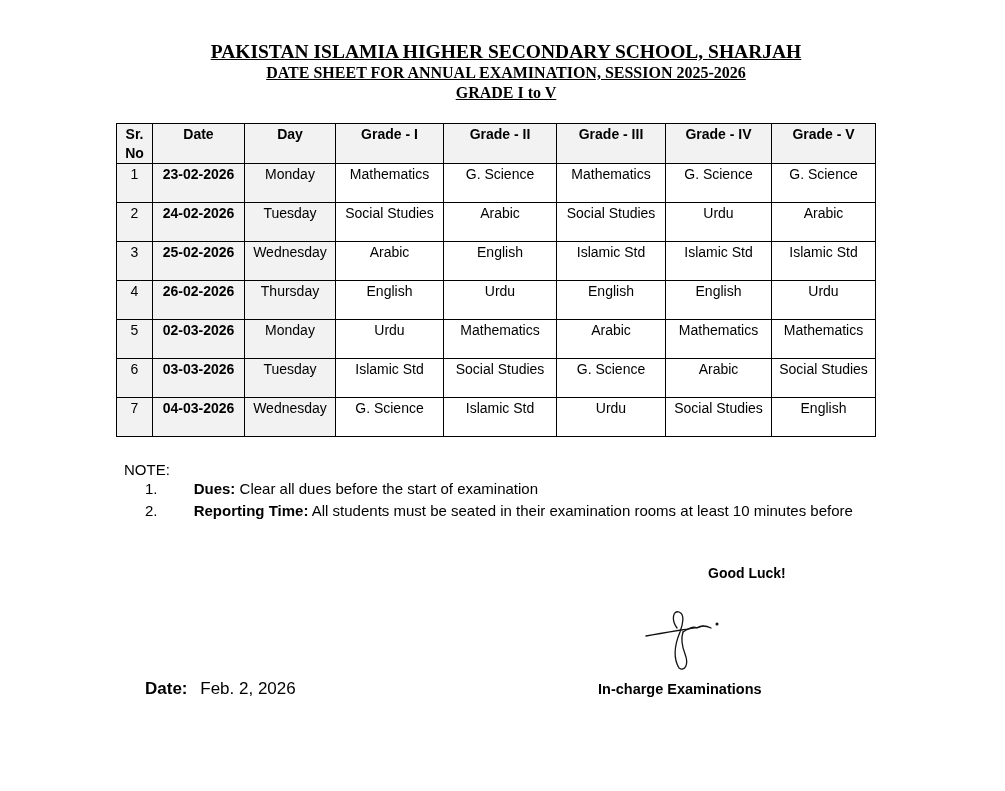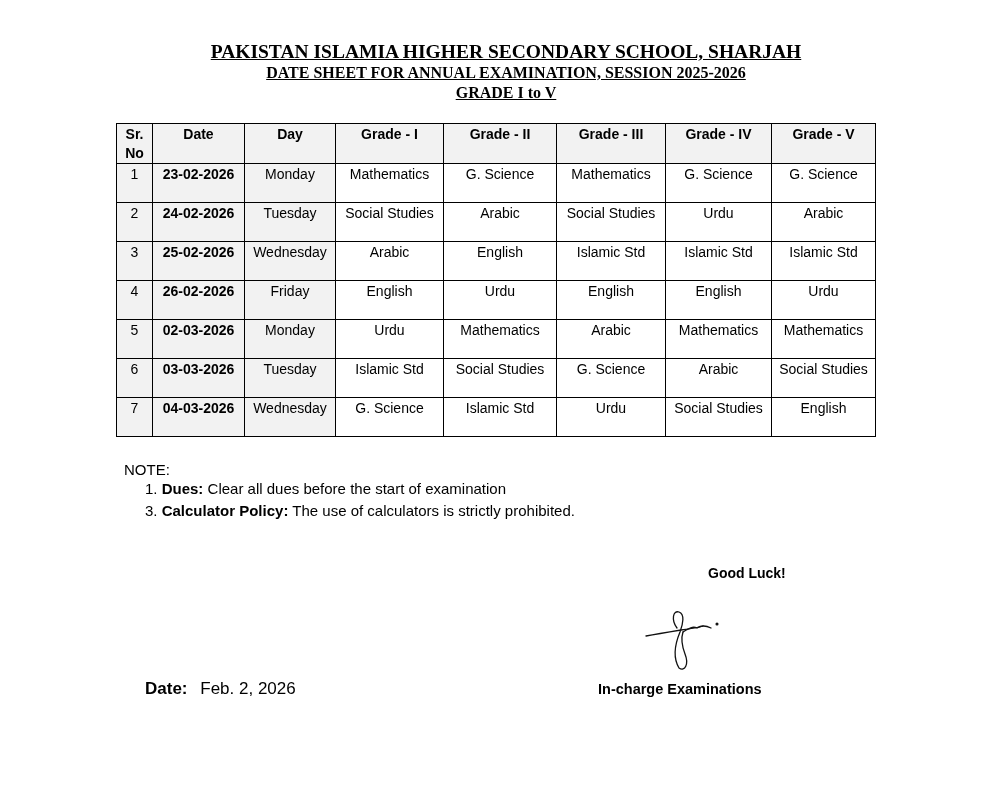--- a/index.html
+++ b/index.html
@@ -14,21 +14,21 @@
   table.sheet th { font-weight: bold; background: #f2f2f2; height: 37px; }
   table.sheet td { height: 37px; }
   table.sheet td.shade { background: #f2f2f2; }
   table.sheet td.bold { font-weight: bold; text-align: center; }
   .c0{width:31px}.c1{width:87px}.c2{width:86px}.c3{width:103px}.c4{width:108px}.c5{width:104px}.c6{width:101px}.c7{width:99px}
 
   .note { position: absolute; left: 124px; top: 459px; font-size: 15px; line-height: 22px; }
   .notes { position: absolute; left: 145px; top: 478px; font-size: 15px; line-height: 22px; }
   .notes .item { white-space: nowrap; }
   .notes .cont { padding-left: 130px; }
-  .notes b { font-weight: bold; }
+  .notes b { font-weight: bold; margin-left: 32px; }
   .good-luck { position: absolute; left: 708px; top: 565px; font-weight: bold; font-size: 14px; }
   .signature { position: absolute; left: 645px; top: 608px; width: 80px; height: 66px; }
   .date-line { position: absolute; left: 145px; top: 679px; font-size: 17px; }
   .date-line b { margin-right: 8px; }
   .signer { position: absolute; left: 599px; top: 679px; font-weight: bold; font-size: 14.5px; line-height: 21px; }
   .signer .role { margin-left: -1px; }
 </style>
 </head>
 <body>
 
@@ -78,21 +78,21 @@
       <td class="shade">Wednesday</td>
       <td>Arabic</td>
       <td>English</td>
       <td>Islamic Std</td>
       <td>Islamic Std</td>
       <td>Islamic Std</td>
     </tr>
     <tr>
       <td class="shade">4</td>
       <td class="shade bold">26-02-2026</td>
-      <td class="shade">Friday</td>
+      <td class="shade">Thursday</td>
       <td>English</td>
       <td>Urdu</td>
       <td>English</td>
       <td>English</td>
       <td>Urdu</td>
     </tr>
     <tr>
       <td class="shade">5</td>
       <td class="shade bold">02-03-2026</td>
       <td class="shade">Monday</td>
@@ -127,23 +127,23 @@
 
 <div class="note">NOTE:</div>
 
 <div class="notes">
   <div class="item">
     <span>1.</span>
     <b>Dues:</b>
     <span>Clear all dues before the start of examination</span>
   </div>
   <div class="item">
-    <span>3.</span>
-    <b>Calculator Policy:</b>
-    <span>The use of calculators is strictly prohibited.</span>
+    <span>2.</span>
+    <b>Reporting Time:</b>
+    <span>All students must be seated in their examination rooms at least 10 minutes before</span>
   </div>
 </div>
 
 <div class="good-luck">Good Luck!</div>
 
 <svg class="signature" viewBox="0 0 80 66" fill="none" stroke="#111" stroke-width="1.3" stroke-linecap="round">
   <path d="M1 28 C 12 26, 24 24, 36 22 C 44 21, 52 20, 58 18"></path>
   <path d="M32 20 C 26 12, 28 2, 34 4 C 40 6, 38 16, 35 24 C 30 36, 28 50, 34 60 C 40 64, 44 56, 40 46 C 37 38, 36 30, 38 24"></path>
   <path d="M38 24 C 44 20, 48 18, 52 20 C 55 18, 60 17, 66 20"></path>
   <circle cx="72" cy="16" r="0.9" fill="#111"></circle>

